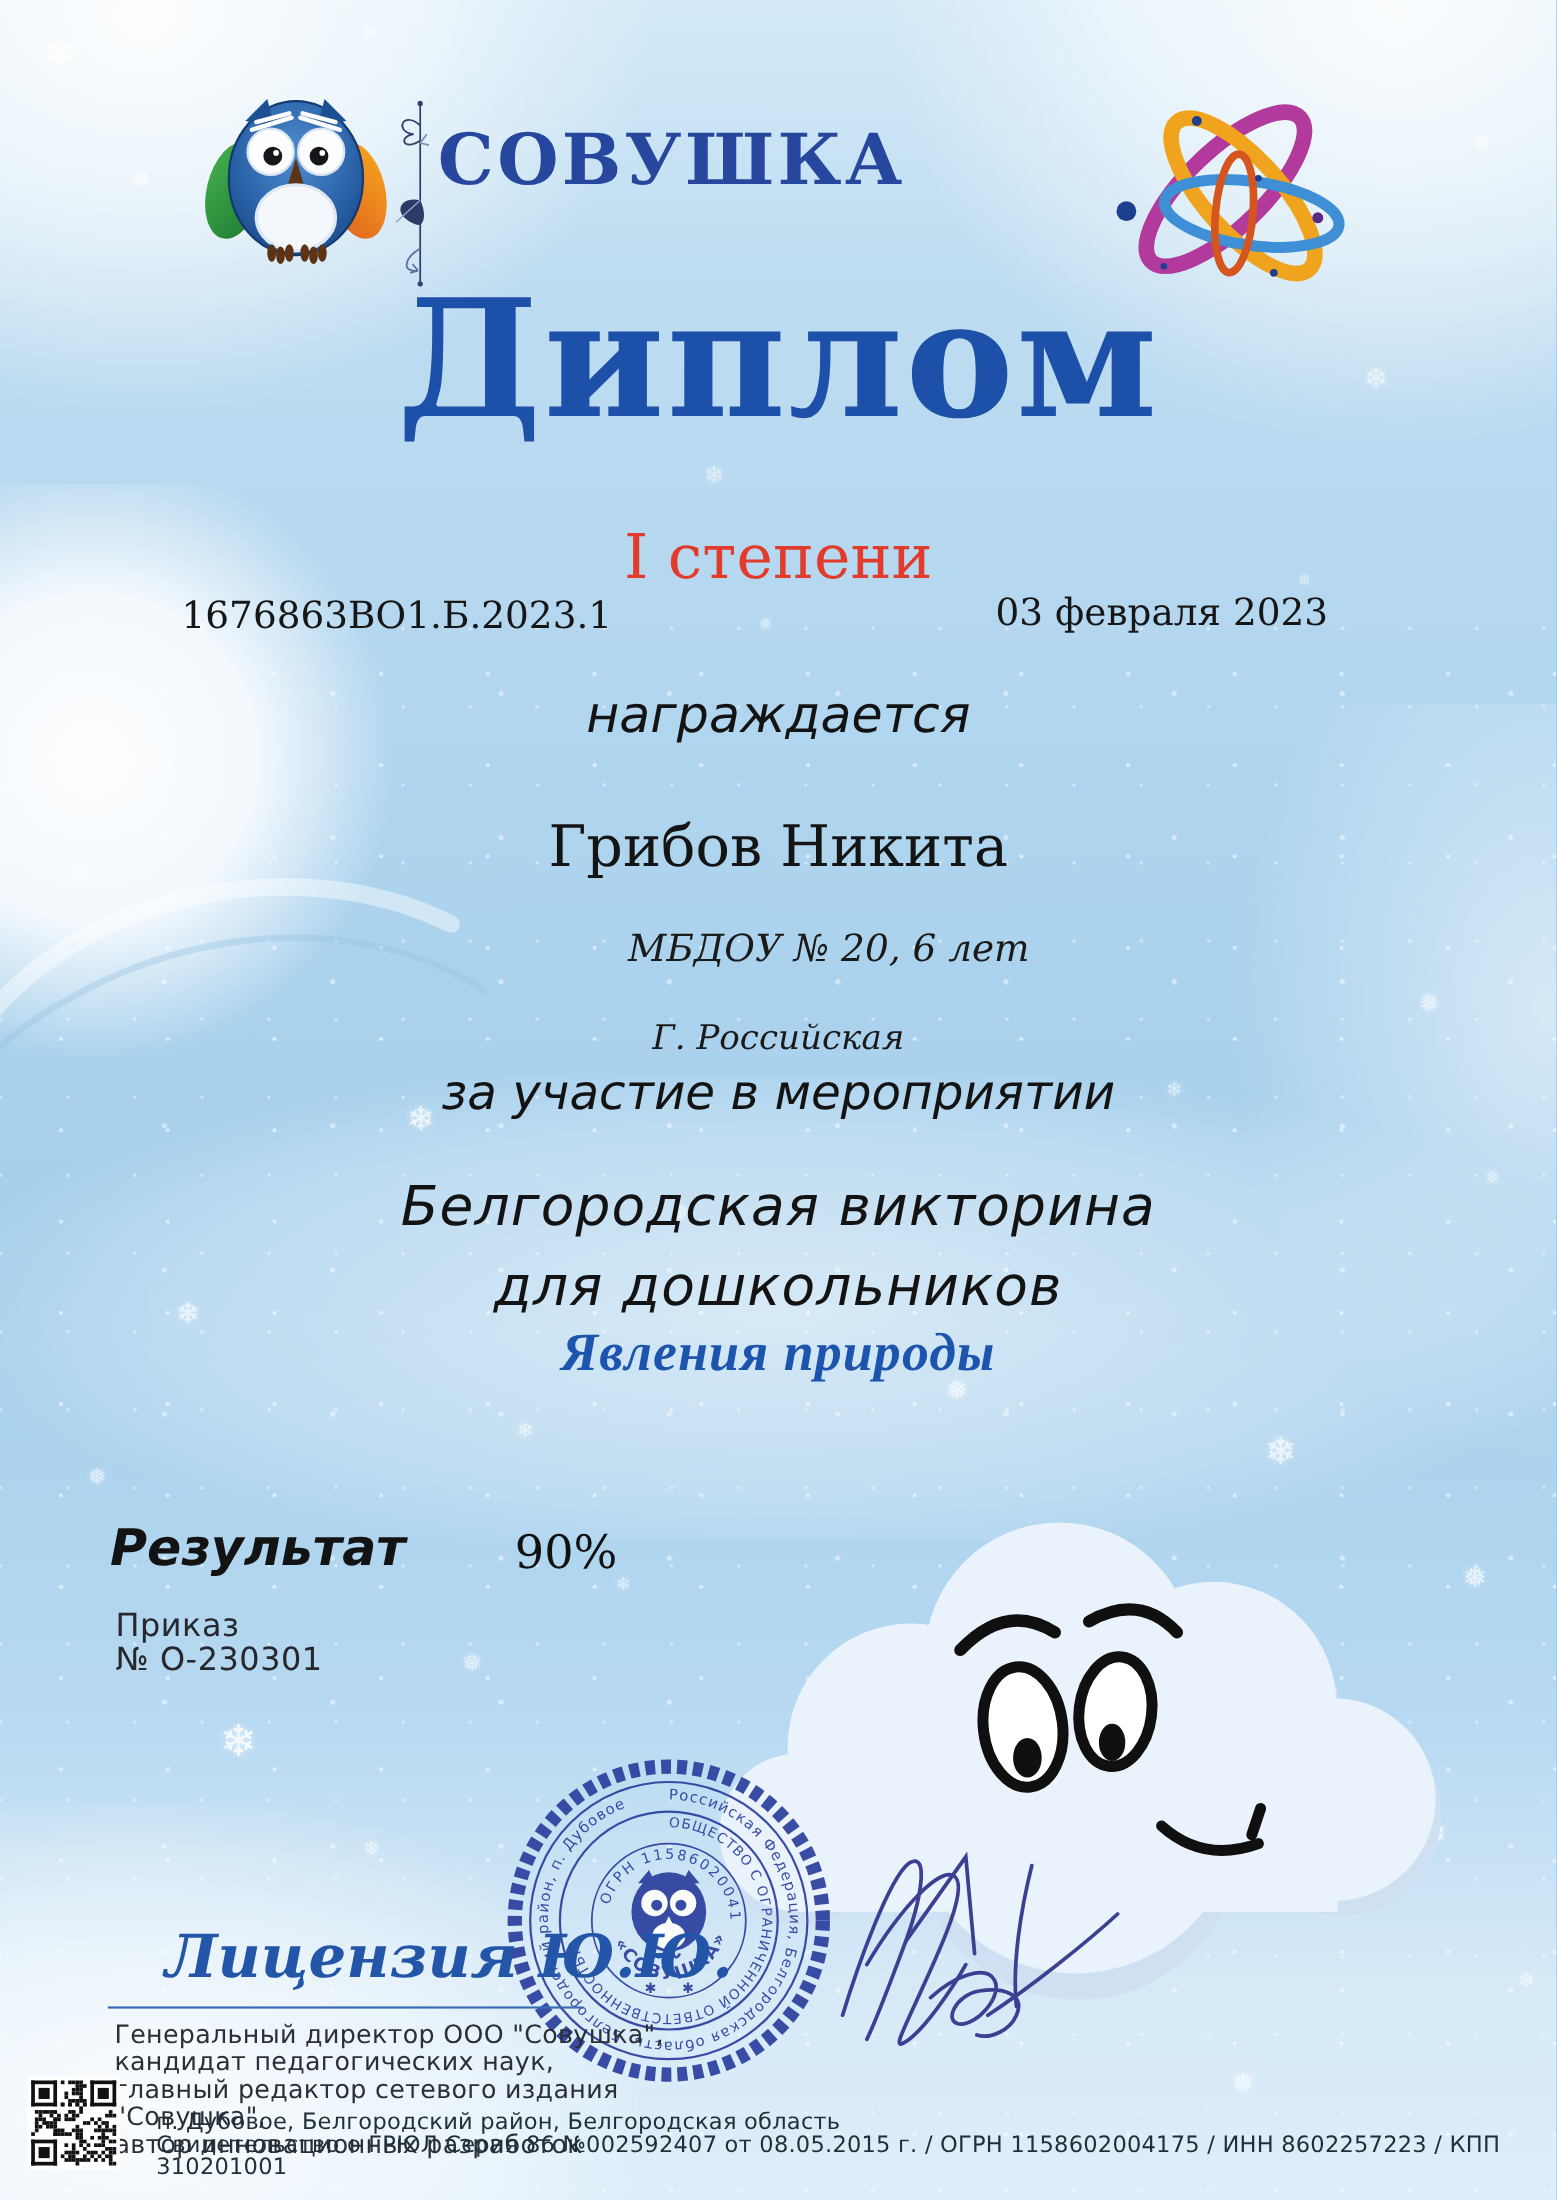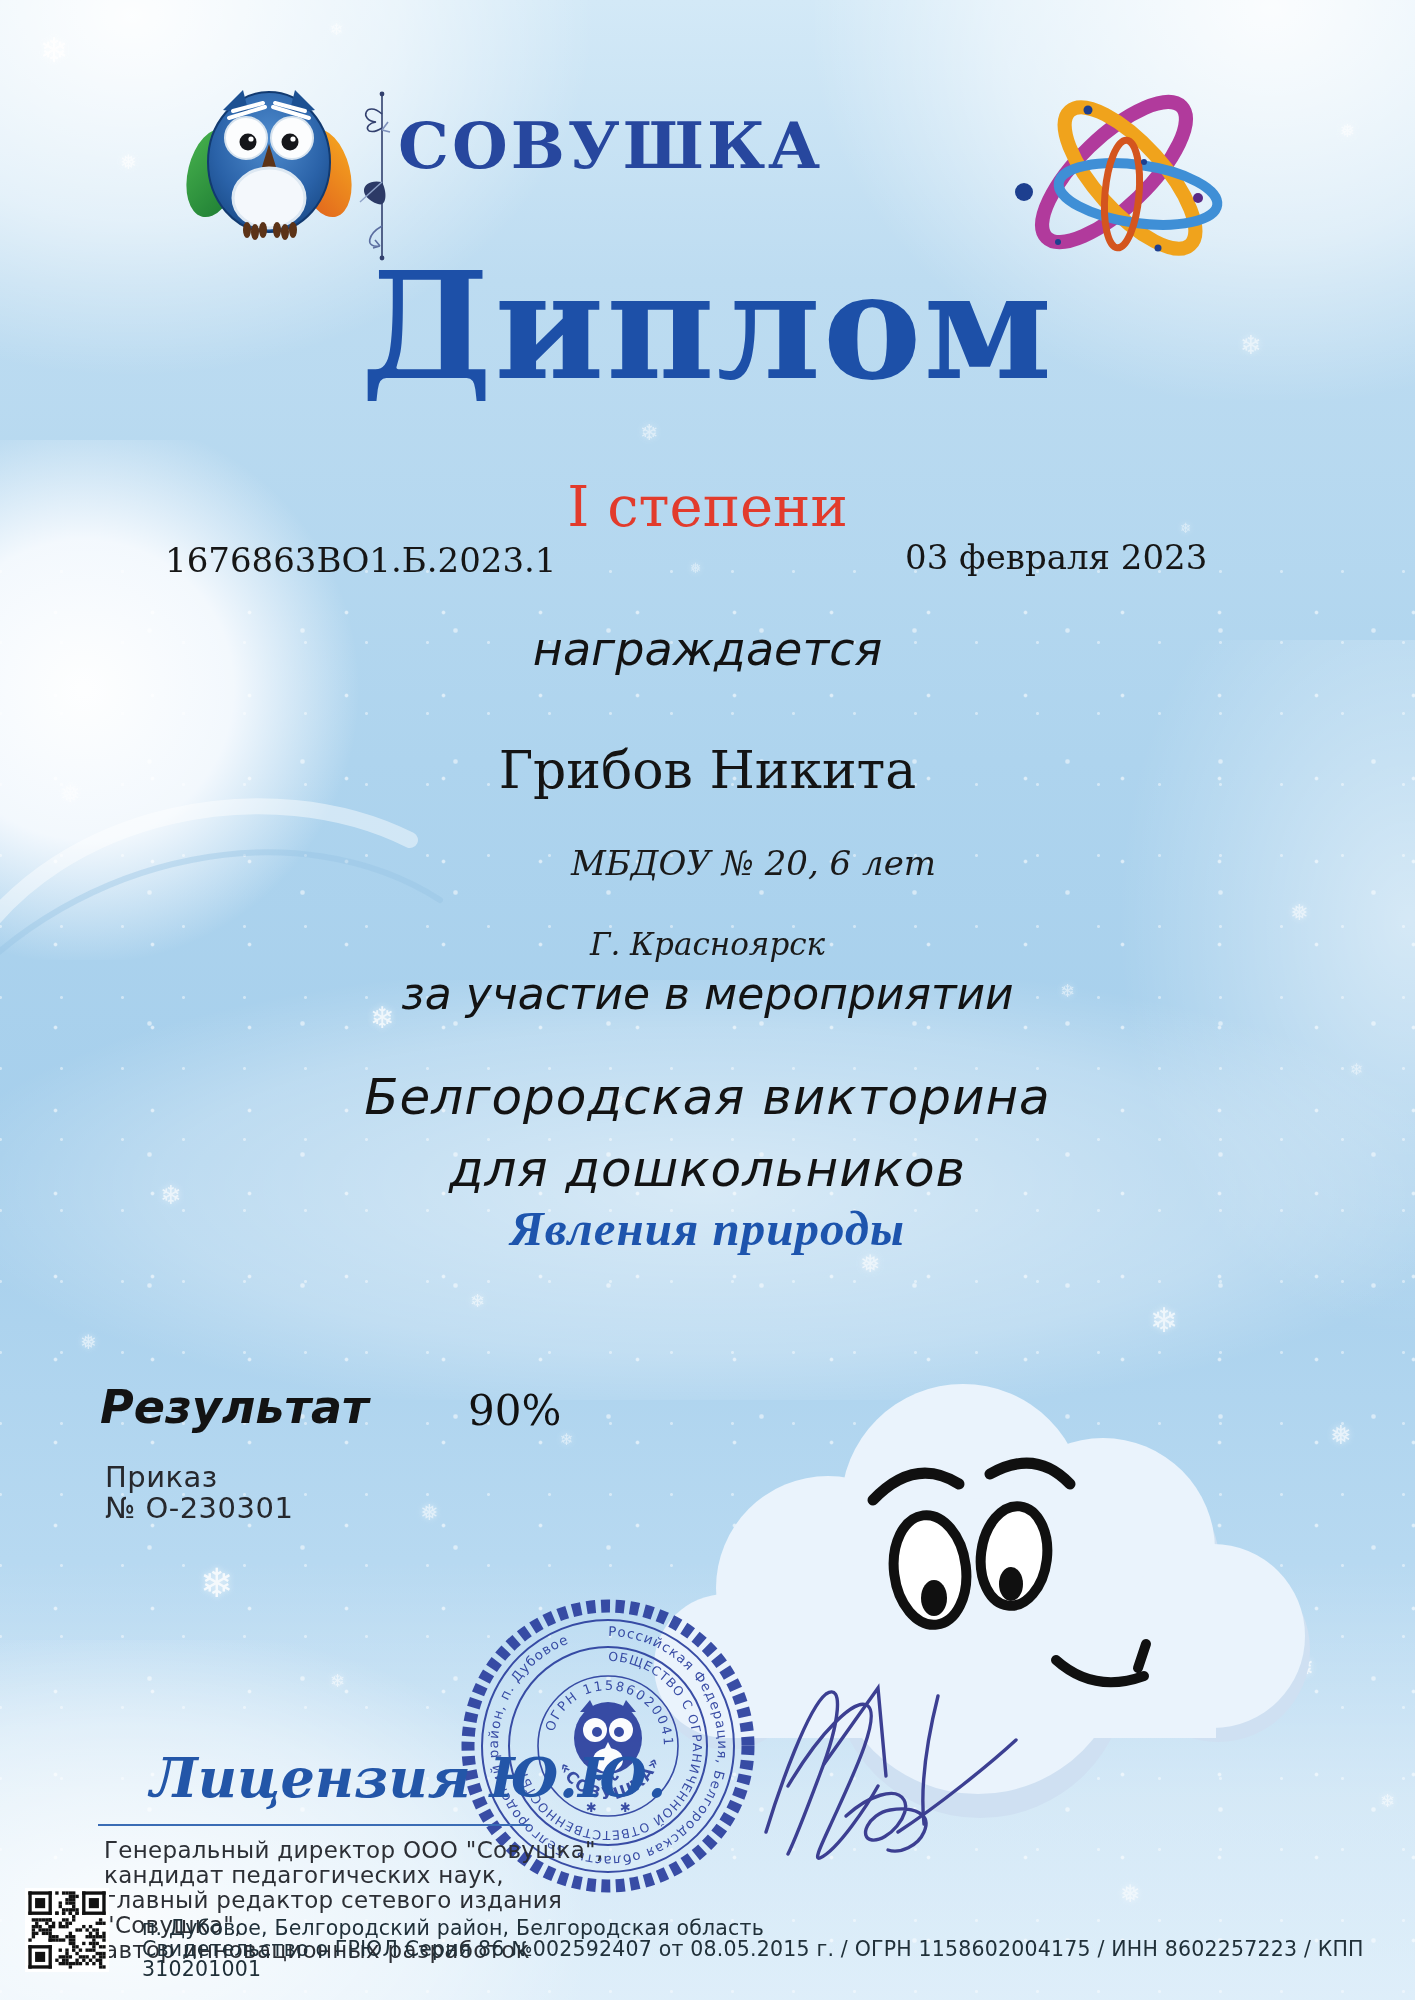--- a/index.html
+++ b/index.html
@@ -175,21 +175,21 @@
 
   <div class="abs center title" style="top:252px">Диплом</div>
   <div class="abs center degree" style="top:474px">I степени</div>
 
   <div class="abs serifline" style="left:165px;top:540px">1676863ВО1.Б.2023.1</div>
   <div class="abs serifline" style="left:905px;top:537px">03 февраля 2023</div>
 
   <div class="abs center hand awarded" style="top:622px">награждается</div>
   <div class="abs center recipient" style="top:740px">Грибов Никита</div>
   <div class="abs center inst" style="top:843px">МБДОУ № 20, 6 лет</div>
-  <div class="abs center city" style="top:926px">Г. Красноярск</div>
+  <div class="abs center city" style="top:926px">Г. Российская</div>
   <div class="abs center hand part" style="top:968px">за участие в мероприятии</div>
 
   <div class="abs center hand event" style="top:1068px">Белгородская викторина</div>
   <div class="abs center hand event" style="top:1140px">для дошкольников</div>
   <div class="abs center event-name" style="top:1200px">Явления природы</div>
 
   <div class="abs hand result-label" style="left:100px;top:1380px">Результат</div>
   <div class="abs result-value" style="left:468px;top:1386px">90%</div>
 
   <div class="abs docblock" style="left:105px;top:1462px">

